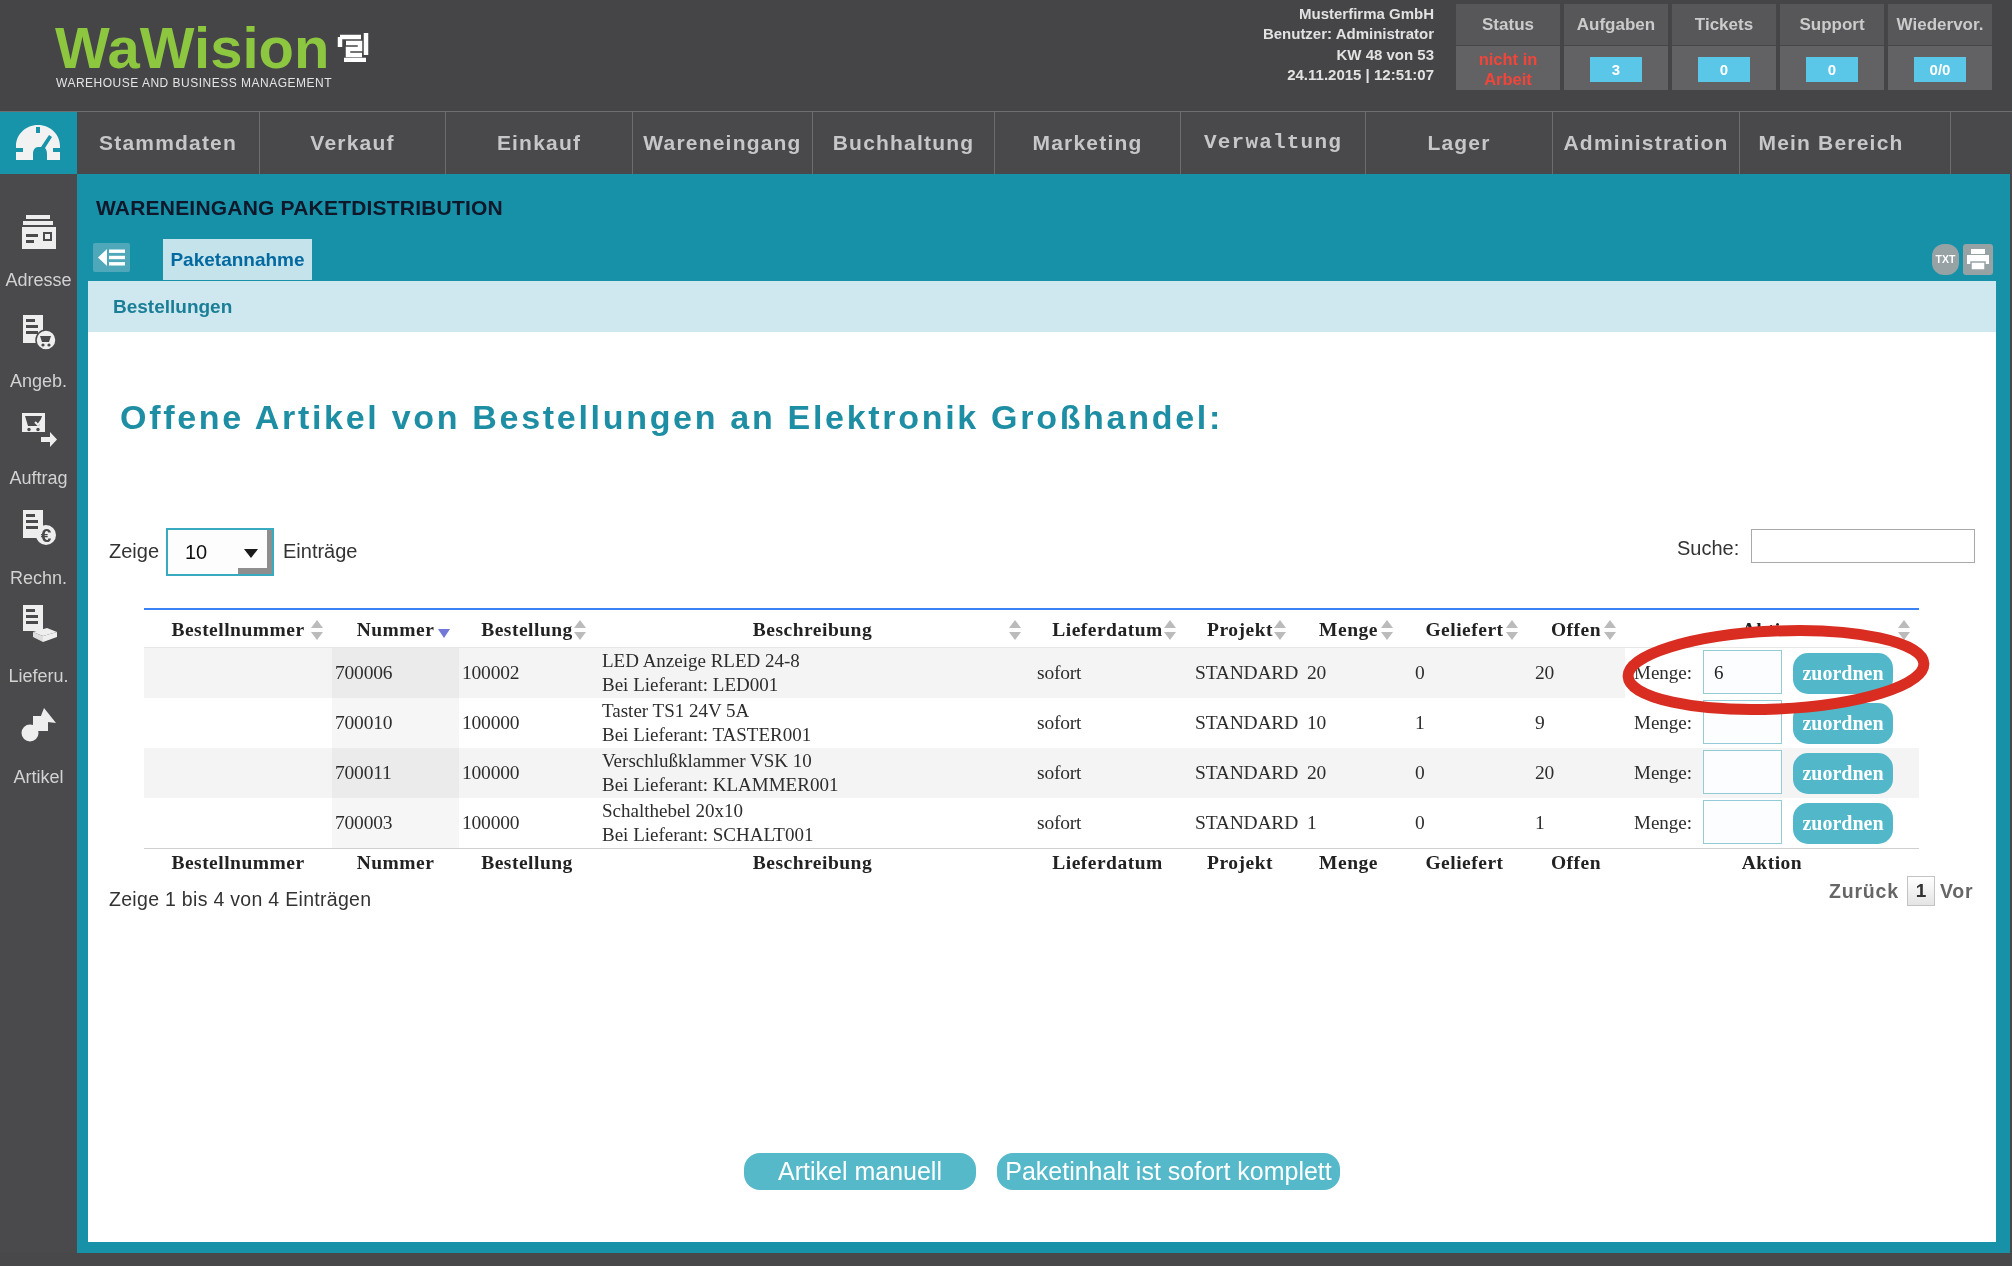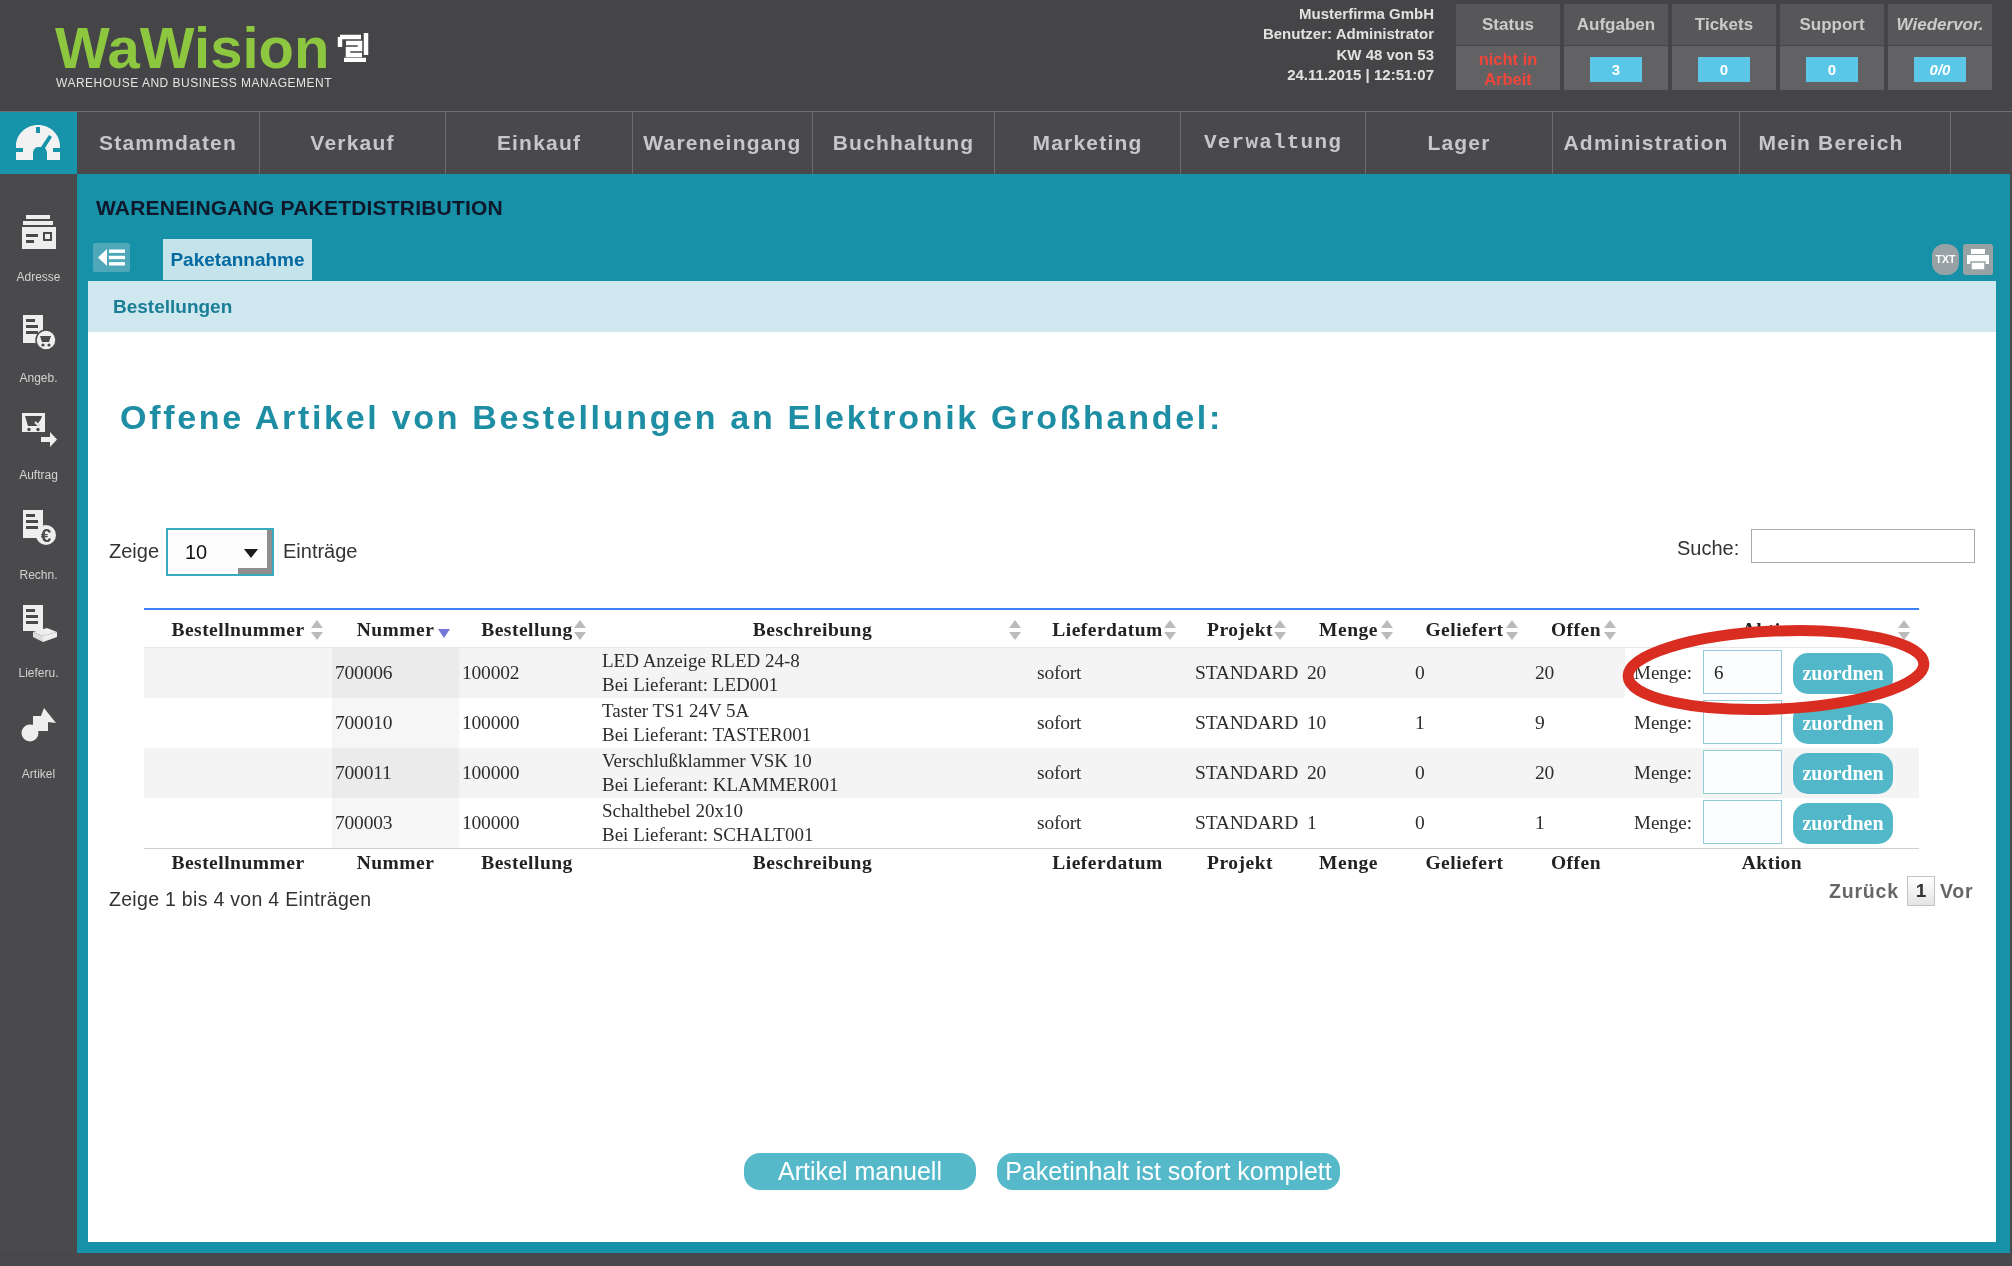--- a/index.html
+++ b/index.html
@@ -19,21 +19,21 @@
   #statred { position:absolute; left:0; top:3px; width:104px; text-align:center; color:#f2453a; font-weight:bold; font-size:16.5px; line-height:20px; }
 
   
   #nav { left:0; top:111px; width:2012px; height:63px; background:#49494c; border-top:1px solid #6f6f72; }
   .navitem { position:absolute; top:0; height:62px; border-right:1px solid #6c6c6f; color:#c7c7c9; font-size:21px; letter-spacing:1.2px; font-weight:bold; text-align:center; line-height:62px; }
   #navicon { position:absolute; left:0; top:0; width:77px; height:62px; background:#1794aa; }
 
   
   #sidebar { left:0; top:174px; width:77px; height:1092px; background:#4a4a4d; }
   .sideicon { position:absolute; left:19px; width:40px; height:40px; }
-  .sidelabel { position:absolute; left:0; width:77px; text-align:center; color:#d2d2d2; font-size:12px; }
+  .sidelabel { position:absolute; left:0; width:77px; text-align:center; color:#d2d2d2; font-size:18px; }
 
   
   #main { left:77px; top:174px; width:1933px; height:1079px; background:#1791a8; }
   #ptitle { left:19px; top:22px; color:#0f172a; font-size:21px; font-weight:bold; letter-spacing:0.2px; }
   #backbtn { left:16px; top:69px; width:37px; height:29px; background:#4fa8ba; border-radius:2px; }
   #tab { left:86px; top:65px; width:149px; height:41px; background:#c5e3ea; color:#0369a1; font-size:19px; font-weight:bold; text-align:center; line-height:41px; }
   #txtbtn { left:1855px; top:70px; width:27px; height:31px; background:#97a2a5; border-radius:12px; color:#fff; font-size:10.5px; font-weight:bold; text-align:center; line-height:31px; }
   #printbtn { left:1886px; top:70px; width:30px; height:31px; background:#97a2a5; border-radius:3px; }
 
   
@@ -111,21 +111,21 @@
       <div class="bv">
         <div class="cybtn">0</div>
       </div>
     </div>
     <div class="abs sbox" style="left:1780px;">
       <div class="bh">Support</div>
       <div class="bv">
         <div class="cybtn">0</div>
       </div>
     </div>
-    <div class="abs sbox" style="left:1888px;font-style:italic;">
+    <div class="abs sbox" style="left:1888px;">
       <div class="bh">Wiedervor.</div>
       <div class="bv">
         <div class="cybtn">0/0</div>
       </div>
     </div>
   </div>
 
   <div class="abs" id="nav">
     <div id="navicon">
       <svg style="position:absolute;left:15px;top:12px;" width="46" height="38" viewBox="0 0 46 38">

